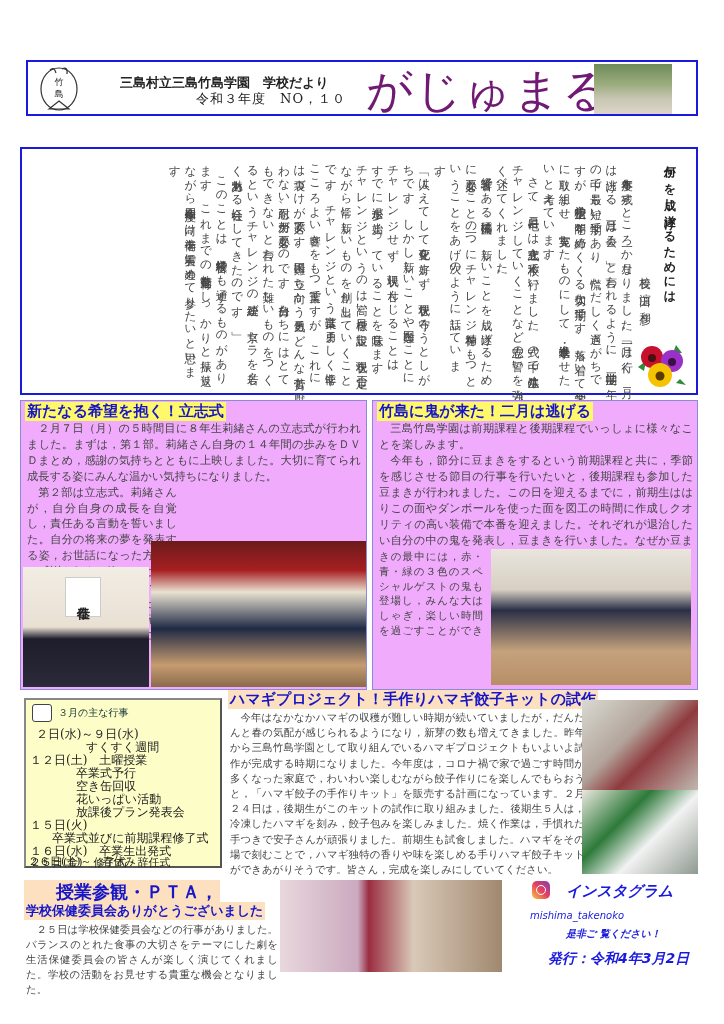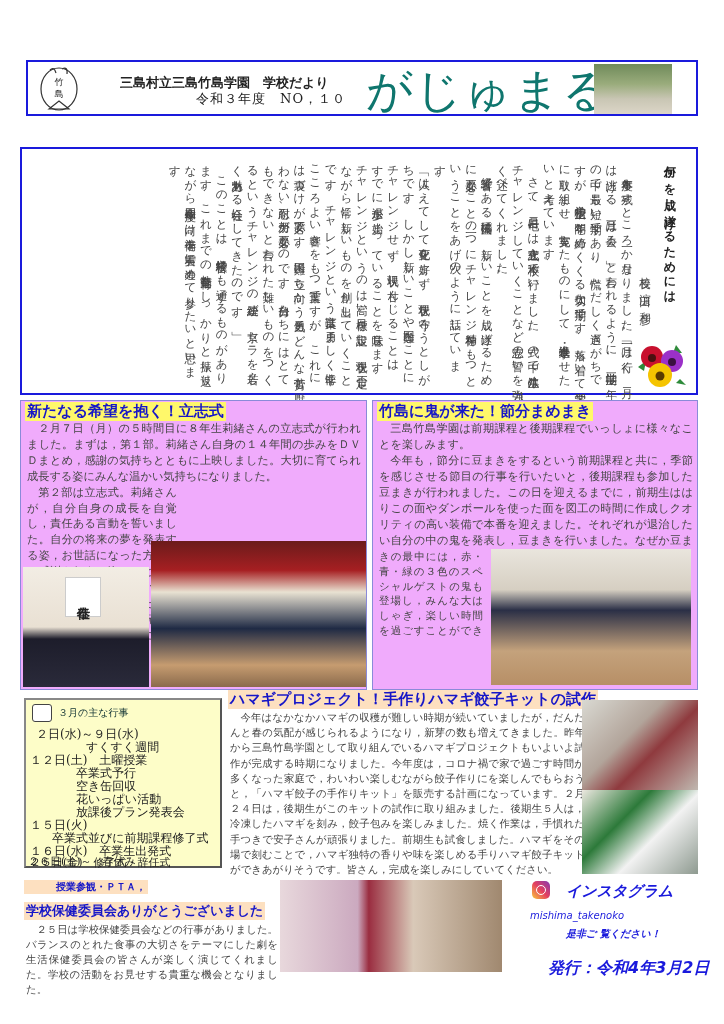--- a/index.html
+++ b/index.html
@@ -5,21 +5,21 @@
   * { box-sizing: border-box; margin: 0; padding: 0; }
   body { width: 724px; height: 1024px; background: #fff; position: relative; overflow: hidden;
          font-family: "DejaVu Serif", "Liberation Serif", serif; color: #333; }
   .abs { position: absolute; }
 
   
   #header { left: 26px; top: 60px; width: 672px; height: 56px; border: 2px solid #1a1adc; background: #fff; }
   #logo { left: 8px; top: 3px; width: 46px; height: 48px; }
   #school-name { left: 92px; top: 12px; font-size: 13px; font-weight: bold; color: #222; white-space: nowrap; }
   #issue-no { left: 168px; top: 28px; font-size: 13px; color: #222; white-space: nowrap; letter-spacing: 1px; }
-  #title { left: 338px; top: 4px; font-size: 46px; color: #0f766e; font-family: "DejaVu Sans", sans-serif; letter-spacing: 2px; line-height: 48px; }
+  #title { left: 338px; top: 4px; font-size: 46px; color: #701a75; font-family: "DejaVu Sans", sans-serif; letter-spacing: 2px; line-height: 48px; }
   #header-photo { left: 566px; top: 2px; width: 78px; height: 50px;
      background: linear-gradient(180deg, #6f8a5a 0%, #9aac7c 40%, #c9c6b4 70%, #dcd6c8 100%); }
 
   
   #message { left: 20px; top: 147px; width: 678px; height: 248px; border: 2px solid #1a1adc; background: #fff; }
   .vtext { position: absolute; writing-mode: vertical-rl; font-size: 11.6px; line-height: 15.6px; color: #444; letter-spacing: 0.6px; }
   #msg-body { right: 62px; top: 8px; height: 232px; width: 560px; }
   #msg-heading { right: 18px; top: 8px; height: 200px; font-size: 12px; font-weight: bold; color: #222; writing-mode: vertical-rl; position:absolute; letter-spacing: 1.5px; }
   #msg-author { right: 44px; top: 118px; writing-mode: vertical-rl; position:absolute; font-size: 11.6px; color:#444; letter-spacing: 2px; }
   #pansy { right: 8px; top: 188px; width: 56px; height: 52px; }
@@ -54,21 +54,21 @@
   #art4-body { left: 26px; top: 922px; width: 252px; font-size: 10.4px; line-height: 15px; }
   #art4-photo { left: 280px; top: 880px; width: 222px; height: 92px; background: linear-gradient(90deg,#e8d8dc 0%,#cba9bf 35%,#9a2d40 40%,#d9c9b8 60%,#a0886f 100%); }
 
   
   #insta-icon { left: 532px; top: 881px; width: 18px; height: 18px; border-radius: 5px; background: linear-gradient(45deg,#f9c83c,#e4405f 50%,#833ab4); }
   #insta-icon::after { content:""; position:absolute; left:4px; top:4px; width:8px; height:8px; border:1.6px solid #fff; border-radius:50%; }
   .blue-italic { position: absolute; color: #1a1adc; font-family: "DejaVu Sans", sans-serif; font-style: italic; font-weight: bold; white-space: nowrap; }
   #insta-label { left: 566px; top: 882px; font-size: 15px; }
   #insta-handle { left: 530px; top: 910px; font-size: 10px; font-weight: normal; }
   #insta-note { left: 566px; top: 927px; font-size: 10px; }
-  #publish-date { left: 548px; top: 950px; font-size: 16px; margin-top: 8px; }
+  #publish-date { left: 548px; top: 950px; font-size: 14px; }
 </style>
 </head>
 <body>
 
 <div id="header" class="abs">
   <svg id="logo" class="abs" viewBox="0 0 46 48">
     <ellipse cx="23" cy="24" rx="18" ry="21" fill="none" stroke="#333" stroke-width="1.2"></ellipse>
     <path d="M14 5 q4 -4 6 3 M26 4 q6 -3 5 5" fill="none" stroke="#333" stroke-width="1.2"></path>
     <path d="M13 44 l10 -8 l10 8 z" fill="none" stroke="#333" stroke-width="1.2"></path>
     <text x="23" y="20" font-size="9" text-anchor="middle" fill="#222">竹</text>
@@ -107,21 +107,21 @@
     <p>２月７日（月）の５時間目に８年生莉緒さんの立志式が行われました。まずは，第１部。莉緒さん自身の１４年間の歩みをＤＶＤまとめ，感謝の気持ちとともに上映しました。大切に育てられ成長する姿にみんな温かい気持ちになりました。</p>
     <p style="width:150px;">第２部は立志式。莉緒さんが，自分自身の成長を自覚し，責任ある言動を誓いました。自分の将来の夢を発表する姿，お世話になった方々への感謝を伝える姿は，とても立派で，会場を感動でいっぱいにしていました。また，莉緒さん保護者からのお祝いのメッセージはとても心にしみる素敵なものでした。</p>
   </div>
   <div class="photo" style="left:2px;top:166px;width:126px;height:120px;background:linear-gradient(180deg,#f2ede4 0%,#e9e0d3 50%,#1d1d2b 60%,#2a2a3a 100%);">
     <div style="position:absolute;left:42px;top:10px;width:36px;height:40px;background:#fff;border:1px solid #ccc;font-size:13px;font-weight:bold;color:#222;writing-mode:vertical-rl;display:flex;align-items:center;justify-content:center;">奉仕</div>
   </div>
   <div class="photo" style="left:130px;top:140px;width:215px;height:146px;background:linear-gradient(180deg,#6b1b1b 0%,#a61f22 20%,#e9e2d2 35%,#1f2a44 60%,#c69c70 85%,#8a6a4c 100%);"></div>
 </div>
 
 <div id="art2" class="article">
-  <div class="art-heading hl-yellow" style="left:4px;top:1px;">竹島に鬼が来た！節分まめまき</div>
+  <div class="art-heading hl-yellow" style="left:4px;top:1px;">竹島に鬼が来た！二月は逃げる</div>
   <div class="art-body" style="left:6px;top:20px;width:314px;">
     <p>三島竹島学園は前期課程と後期課程でいっしょに様々なことを楽しみます。</p>
   </div>
   <div class="art-body" style="left:6px;top:52px;width:314px;height:94px;overflow:hidden;">
     <p>今年も，節分に豆まきをするという前期課程と共に，季節を感じさせる節目の行事を行いたいと，後期課程も参加した豆まきが行われました。この日を迎えるまでに，前期生ははりこの面やダンボールを使った面を図工の時間に作成しクオリティの高い装備で本番を迎えました。それぞれが退治したい自分の中の鬼を発表し，豆まきを行いました。なぜか豆まきの最中には，赤・青・緑の３色のスペシャルゲストの鬼も登場し，みんな大はしゃぎ，楽しい時間を過ごすことができました。</p>
   </div>
   <div class="art-body" style="left:6px;top:148px;width:104px;height:90px;overflow:hidden;font-size:10.5px;line-height:14.8px;">
     <p style="text-indent:0">きの最中には，赤・青・緑の３色のスペシャルゲストの鬼も登場し，みんな大はしゃぎ，楽しい時間を過ごすことができました。</p>
   </div>
   <div class="photo" style="left:118px;top:148px;width:200px;height:136px;background:linear-gradient(180deg,#e9e5dd 0%,#d6cfc2 30%,#2a2f46 45%,#c4a27c 75%,#b78f66 100%);"></div>
@@ -144,21 +144,21 @@
 </div>
 <div class="ev-line" style="left:28px;top:855px;font-size:11px;">２６日(土)～　春休み</div>
 
 <div id="art3-heading" class="art-heading hl-orange">ハマギプロジェクト！手作りハマギ餃子キットの試作</div>
 <div id="art3-body" class="art-body">
   <p>今年はなかなかハマギの収穫が難しい時期が続いていましたが，だんだんと春の気配が感じられるようになり，新芽の数も増えてきました。昨年から三島竹島学園として取り組んでいるハマギプロジェクトもいよいよ試作が完成する時期になりました。今年度は，コロナ禍で家で過ごす時間が多くなった家庭で，わいわい楽しむながら餃子作りにを楽しんでもらおうと，「ハマギ餃子の手作りキット」を販売する計画になっています。２月２４日は，後期生がこのキットの試作に取り組みました。後期生５人は，冷凍したハマギを刻み，餃子包みを楽しみました。焼く作業は，手慣れた手つきで安子さんが頑張りました。前期生も試食しました。ハマギをその場で刻むことで，ハマギ独特の香りや味を楽しめる手りハマギ餃子キットができあがりそうです。皆さん，完成を楽しみにしていてください。</p>
 </div>
 <div id="art3-photo1" class="photo"></div>
 <div id="art3-photo2" class="photo"></div>
 
-<div id="art4-h1" class="art-heading hl-orange" style="font-size:10px;padding-left:32px;">授業参観・ＰＴＡ，</div>
+<div id="art4-h1" class="art-heading hl-orange" style="font-size:18px;padding-left:32px;">授業参観・ＰＴＡ，</div>
 <div id="art4-h2" class="art-heading hl-orange" style="font-size:13px;">学校保健委員会ありがとうございました</div>
 <div id="art4-body" class="art-body">
   <p>２５日は学校保健委員会などの行事がありました。バランスのとれた食事の大切さをテーマにした劇を生活保健委員会の皆さんが楽しく演じてくれました。学校の活動をお見せする貴重な機会となりました。</p>
 </div>
 <div id="art4-photo" class="photo"></div>
 
 <div id="insta-icon" class="abs"></div>
 <div id="insta-label" class="blue-italic">インスタグラム</div>
 <div id="insta-handle" class="blue-italic">mishima_takenoko</div>
 <div id="insta-note" class="blue-italic">是非ご 覧ください！</div>

